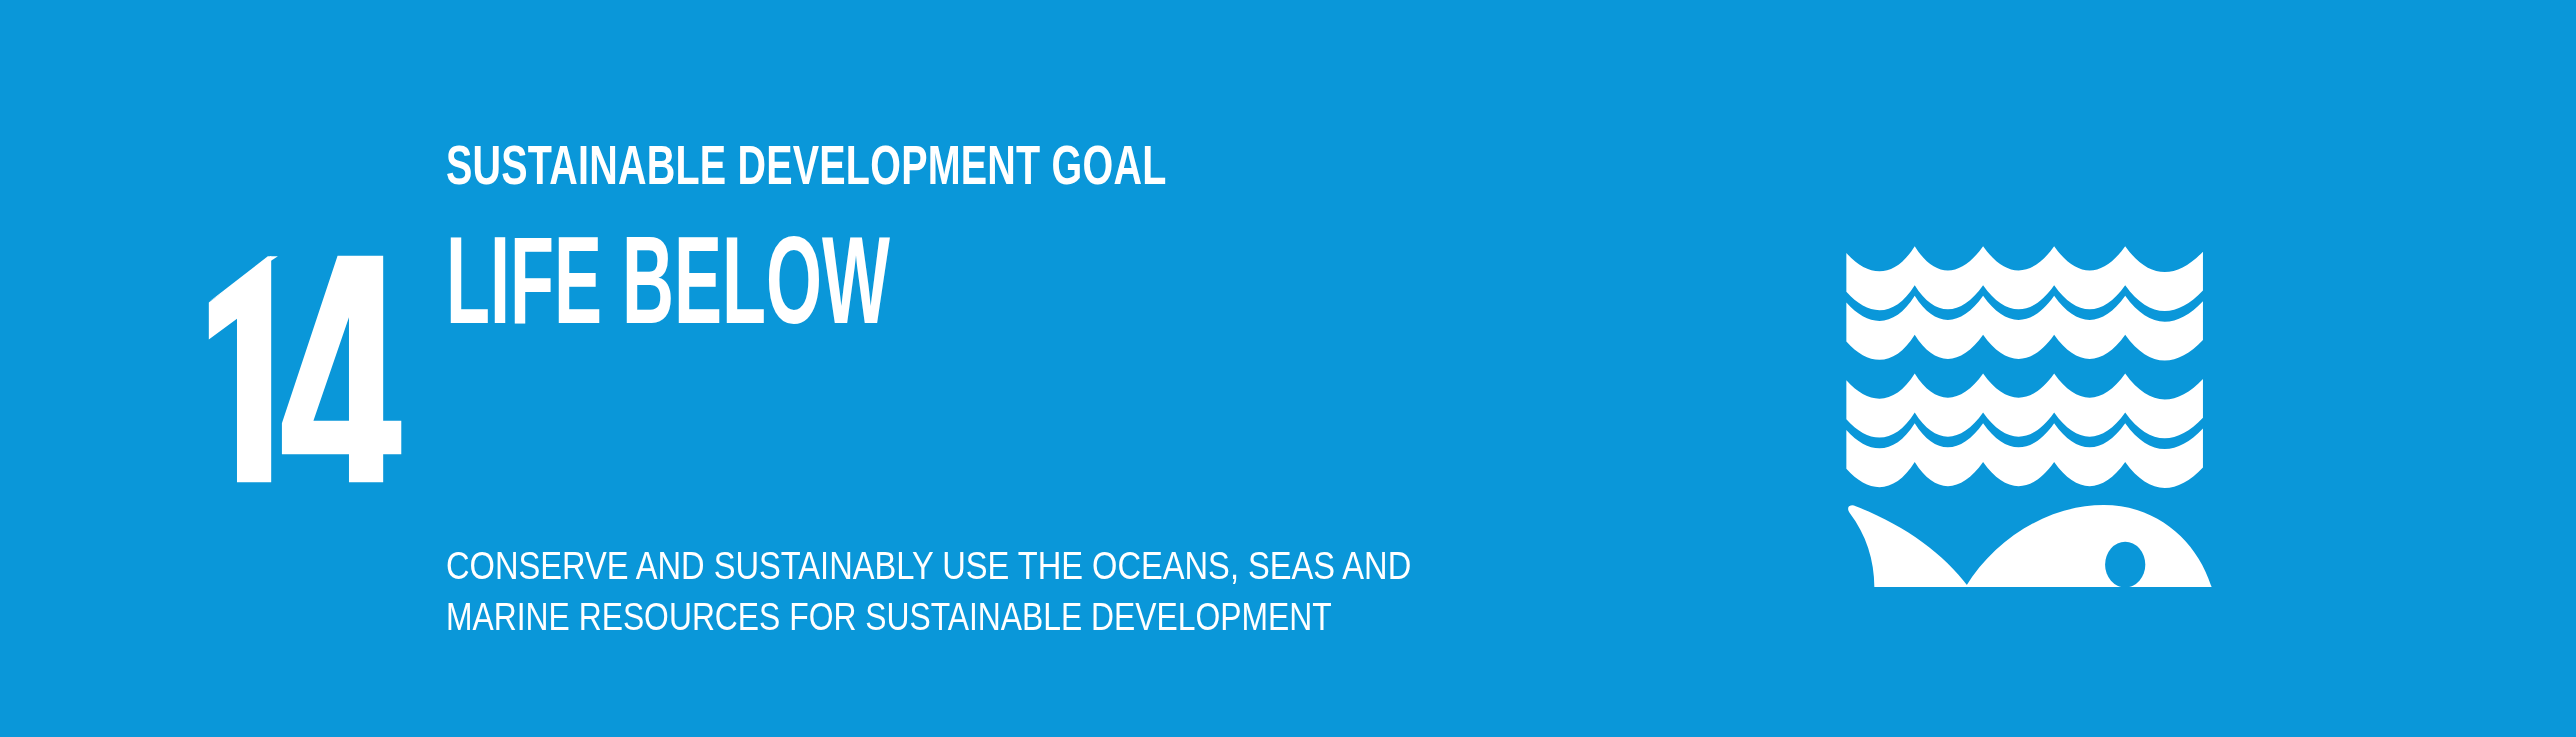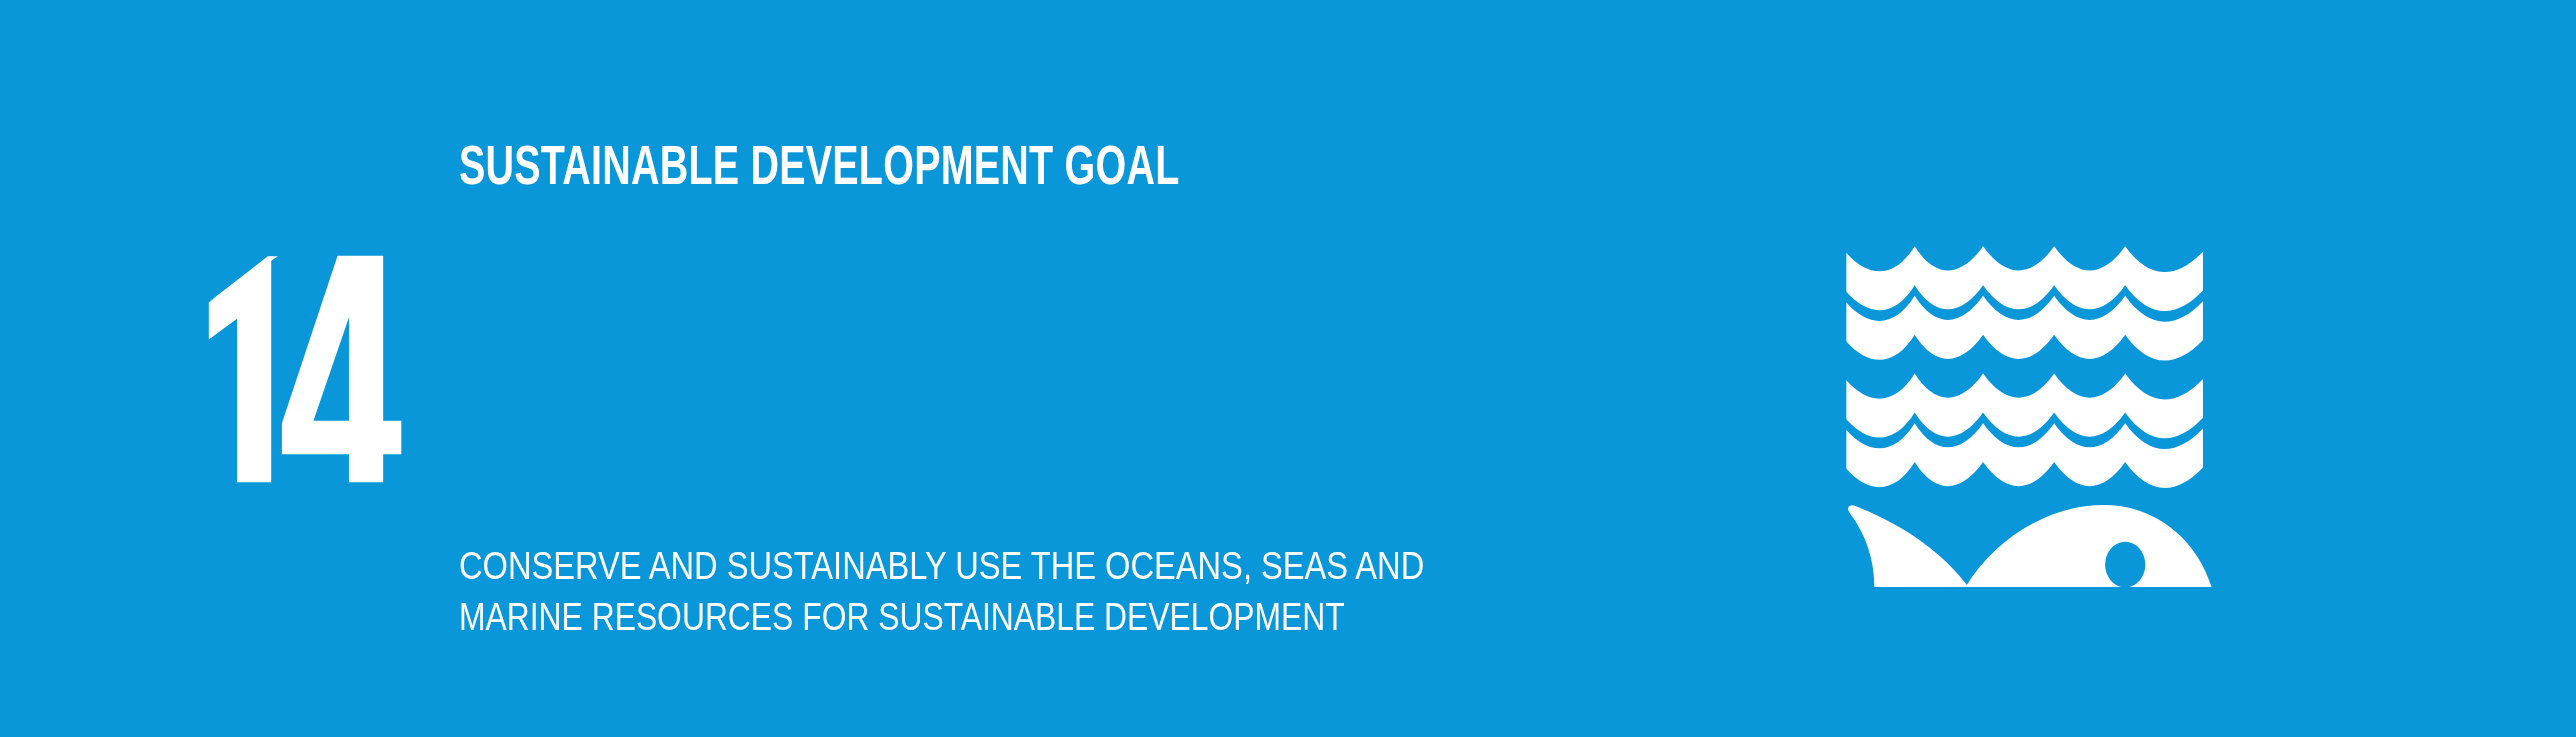--- a/index.html
+++ b/index.html
@@ -13,21 +13,21 @@
     width: 2576px;
     height: 738px;
     background: #0A97D9;
     overflow: hidden;
     font-family: "Liberation Sans", sans-serif;
   }
 
   
   #text-block {
     position: absolute;
-    left: 459px;
+    left: 446px;
     top: 0;
     width: 1208px;
     height: 627px;
   }
 
   
   #eyebrow {
     position: absolute;
     left: 0;
     top: 137px;
@@ -85,20 +85,25 @@
 <div id="banner">
 
   <div id="text-block">
 
     <div id="eyebrow">
       <svg viewBox="0 0 1100 86" preserveAspectRatio="xMinYMid meet">
         <text x="0" y="70" class="wht" font-family="'Liberation Sans Narrow','Liberation Sans',sans-serif" font-size="82" font-weight="700" letter-spacing="0.5" transform="scale(0.60 1)" textLength="1790" lengthAdjust="spacingAndGlyphs">SUSTAINABLE DEVELOPMENT GOAL</text>
       </svg>
     </div>
 
+    <div id="headline-line-1" class="headline-line">
+      <svg viewBox="0 0 700 175" preserveAspectRatio="xMinYMid meet">
+        <text x="0" y="152" class="wht" font-family="'Liberation Sans Narrow','Liberation Sans',sans-serif" font-size="185" font-weight="700" transform="scale(0.565 1)" textLength="1175" lengthAdjust="spacingAndGlyphs">LIFE BELOW</text>
+      </svg>
+    </div>
 
 
     <div id="subtitle-line-1" class="subtitle-line">
       <svg viewBox="0 0 1450 62" preserveAspectRatio="xMinYMid meet">
         <text x="0" y="50" class="wht" font-family="'Liberation Sans Narrow','Liberation Sans',sans-serif" font-size="58" font-weight="400" transform="scale(0.62 1)" textLength="2320" lengthAdjust="spacingAndGlyphs">CONSERVE AND SUSTAINABLY USE THE OCEANS, SEAS AND</text>
       </svg>
     </div>
 
     <div id="subtitle-line-2" class="subtitle-line">
       <svg viewBox="0 0 1330 62" preserveAspectRatio="xMinYMid meet">

